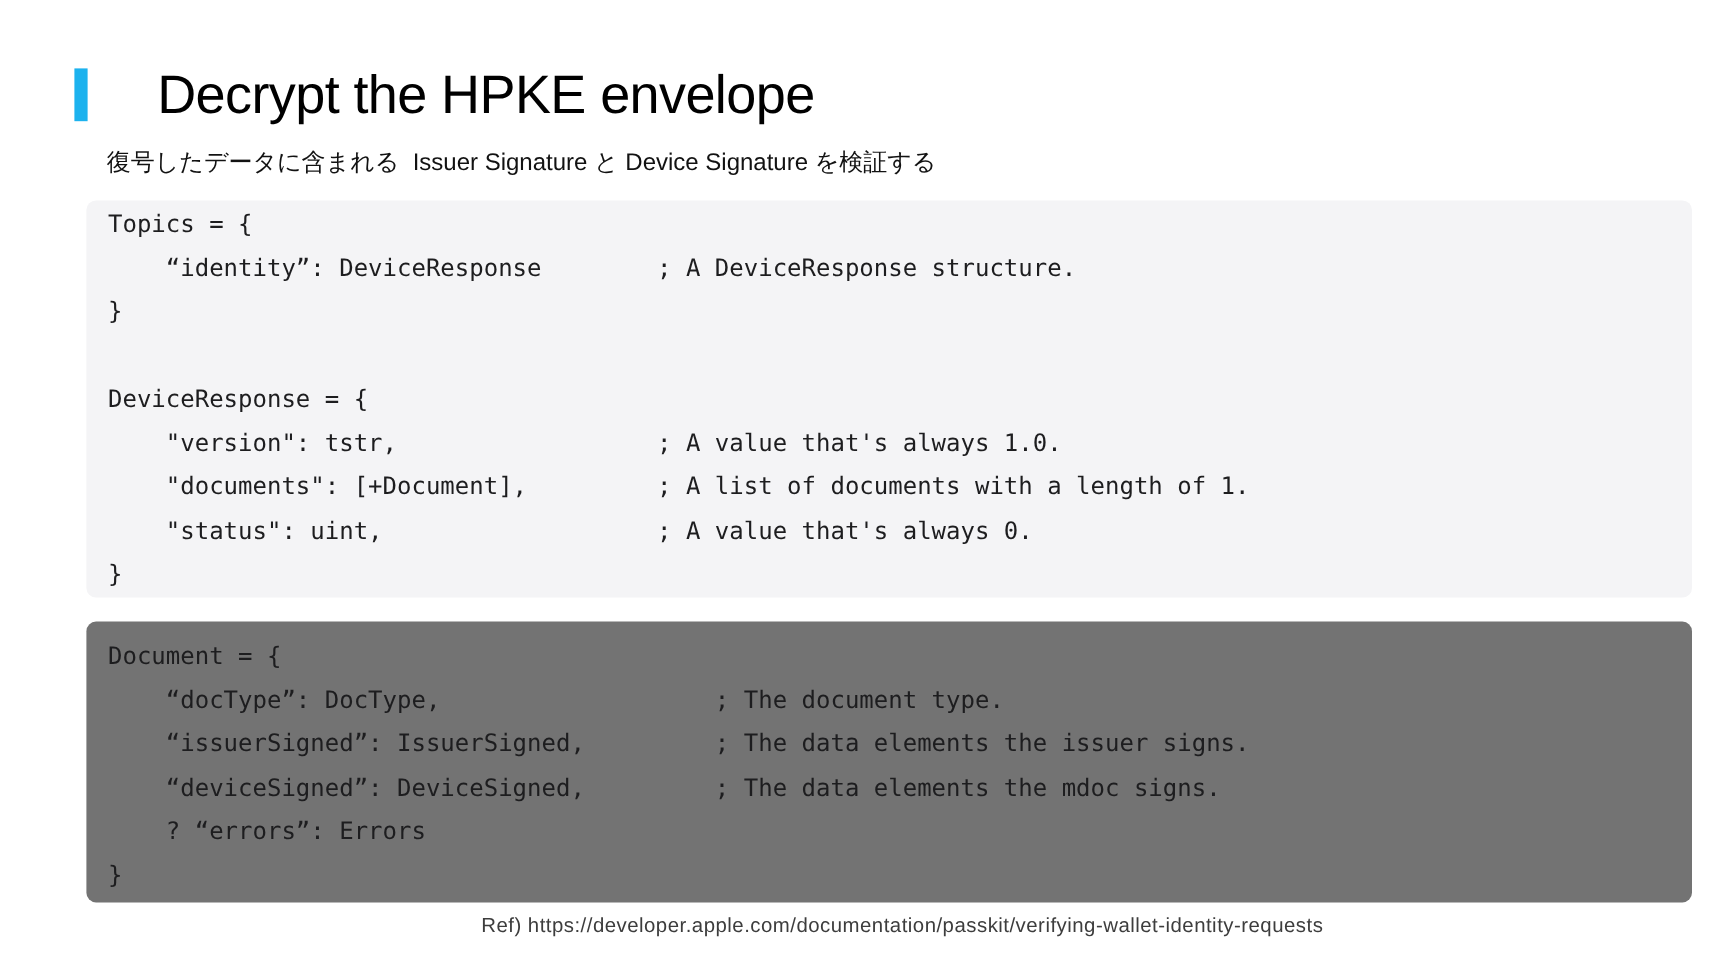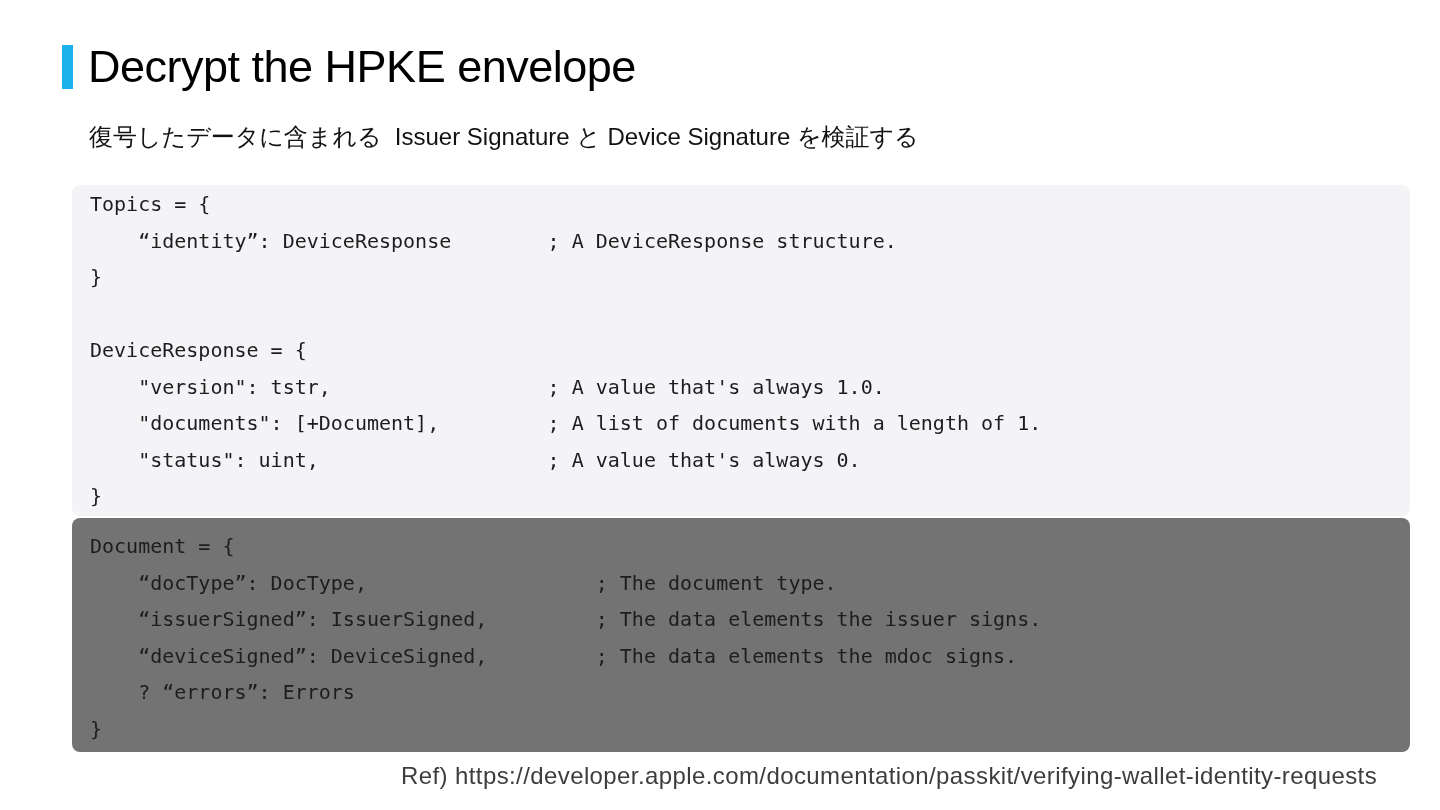--- a/index.html
+++ b/index.html
@@ -10,43 +10,44 @@
   body {
     position: relative;
     width: 1440px;
     height: 810px;
     overflow: hidden;
     font-family: "Liberation Sans", sans-serif;
   }
   .title-row {
     position: absolute;
     left: 62px;
-    top: 45px;
+    top: 57px;
     display: flex;
     align-items: center;
+    gap: 43px;
   }
   .accent-bar {
     width: 11px;
     height: 44px;
     background: #1CB2EE;
     margin-right: 15px;
     flex: none;
   }
   .slide-title {
     font-size: 45px;
     line-height: 44px;
     letter-spacing: -0.5px;
     color: #000000;
     white-space: nowrap;
   }
   .slide-subtitle {
     position: absolute;
     left: 89px;
     top: 120px;
-    font-size: 24px;
+    font-size: 20px;
     line-height: 33px;
     color: #121212;
     white-space: pre;
   }
   .code-block {
     position: absolute;
     left: 72px;
     width: 1338px;
     background: #F4F4F6;
     border-radius: 8px;
@@ -68,37 +69,37 @@
     font-family: "DejaVu Sans Mono", "Liberation Mono", monospace;
     font-size: 20px;
     line-height: 36.5px;
     color: #1d1d1f;
     white-space: pre;
   }
   .footer-ref {
     position: absolute;
     left: 401px;
     top: 762px;
-    font-size: 24px;
+    font-size: 17px;
     letter-spacing: 0.4px;
     color: #3d3d3d;
     white-space: nowrap;
   }
 </style>
 </head>
 <body>
 
 <div class="title-row">
   <div class="accent-bar" style="background: rgb(28, 178, 238);"></div>
   <div class="slide-title">Decrypt the HPKE envelope</div>
 </div>
 
 <div class="slide-subtitle">復号したデータに含まれる  Issuer Signature と Device Signature を検証する</div>
 
-<div class="code-block first" style="background: rgb(244, 244, 246); margin-top: 18px;">
+<div class="code-block first" style="background: rgb(244, 244, 246);">
   <pre>Topics = {
     “identity”: DeviceResponse        ; A DeviceResponse structure.
 }
 
 DeviceResponse = {
     "version": tstr,                  ; A value that's always 1.0.
     "documents": [+Document],         ; A list of documents with a length of 1.
     "status": uint,                   ; A value that's always 0.
 }</pre>
 </div>

